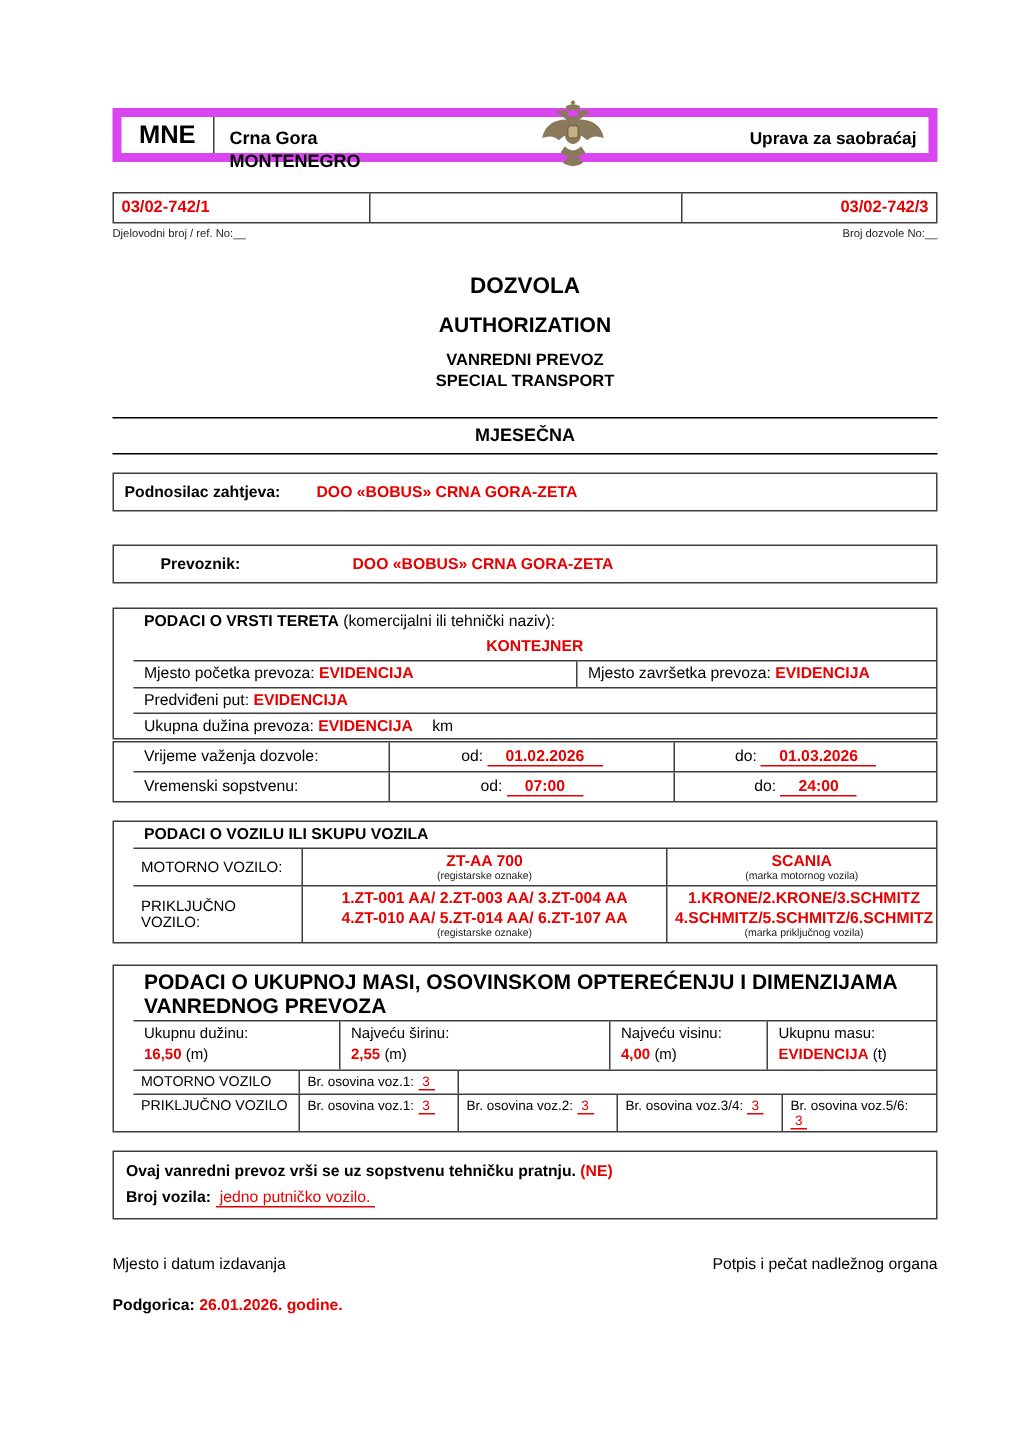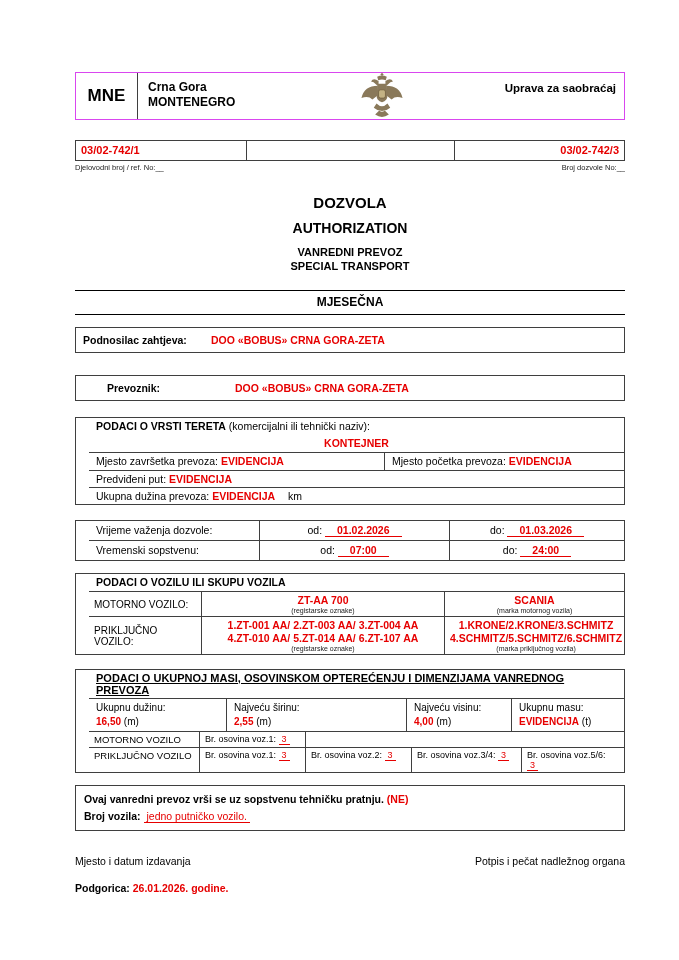--- a/index.html
+++ b/index.html
@@ -9,21 +9,21 @@
   .content { position:absolute; left:75px; top:72px; width:550px; font-size:10.5px; }
   .b { font-weight:bold; }
   .ctr { text-align:center; }
   .right { text-align:right; }
   .rv { color:#e60000; font-weight:bold; }
   .rvn { color:#e60000; }
   .ul { border-bottom:1px solid #e60000; padding:0 12px; }
   .uls { border-bottom:1px solid #e60000; padding:0 3px; }
   .tiny { font-size:7px; color:#1a1a1a; text-align:center; }
 
-  .hdr { display:flex; border:1px solid #d946ef; height:48px; }
+  .hdr { display:flex; border:6px solid #d946ef; height:36px; }
   .hdr-mne { width:62px; border-right:1px solid #3f3f3f; font-size:17px; font-weight:bold; display:flex; align-items:center; justify-content:center; }
   .hdr-names { flex:1; padding:7px 0 0 10px; font-size:12px; font-weight:bold; line-height:15px; }
   .hdr-emblem { width:60px; display:flex; align-items:center; justify-content:center; }
   .hdr-agency { flex:1; text-align:right; padding:9px 8px 0 0; font-size:11.5px; font-weight:bold; }
 
   .refs { display:grid; grid-template-columns:170px 1fr 170px; border:1px solid #3f3f3f; margin-top:20px; }
   .refs > div { height:19px; line-height:18px; padding:0 5px; font-size:11px; }
   .refs > div + div { border-left:1px solid #3f3f3f; }
   .caps { display:flex; justify-content:space-between; font-size:7.5px; color:#222; margin-top:2px; }
 
@@ -129,40 +129,40 @@
       <span class="rv">DOO «BOBUS» CRNA GORA-ZETA</span>
     </div>
 
     <div class="sec">
       <div class="row">
         <span class="b">PODACI O VRSTI TERETA</span><span> (komercijalni ili tehnički naziv):</span>
       </div>
       <div class="row ctr rv">KONTEJNER</div>
       <div class="split bt">
         <div>
+          <span>Mjesto početka prevoza:</span>
+          <span class="rv">EVIDENCIJA</span>
+        </div>
+        <div>
           <span>Mjesto završetka prevoza:</span>
-          <span class="rv">EVIDENCIJA</span>
-        </div>
-        <div>
-          <span>Mjesto početka prevoza:</span>
           <span class="rv">EVIDENCIJA</span>
         </div>
       </div>
       <div class="row bt">
         <span>Predviđeni put:</span>
         <span class="rv">EVIDENCIJA</span>
       </div>
       <div class="row bt">
         <span>Ukupna dužina prevoza:</span>
         <span class="rv">EVIDENCIJA</span>
         <span style="margin-left:10px;">km</span>
       </div>
     </div>
 
-    <div class="sec" style="margin-top:15px;">
+    <div class="sec" style="margin-top:1px;">
       <div class="vgrid">
         <div>Vrijeme važenja dozvole:</div>
         <div>
           <span>od:</span>
           <span class="rv ul">01.02.2026</span>
         </div>
         <div>
           <span>do:</span>
           <span class="rv ul">01.03.2026</span>
         </div>
@@ -202,21 +202,21 @@
         </div>
         <div class="ctr">
           <div class="rv plate">1.KRONE/2.KRONE/3.SCHMITZ</div>
           <div class="rv plate">4.SCHMITZ/5.SCHMITZ/6.SCHMITZ</div>
           <div class="tiny">(marka priključnog vozila)</div>
         </div>
       </div>
     </div>
 
     <div class="sec" style="margin-top:14px;">
-      <div class="row b" style="font-size:11px;text-decoration:underline;">PODACI O UKUPNOJ MASI, OSOVINSKOM OPTEREĆENJU I DIMENZIJAMA VANREDNOG PREVOZA</div>
+      <div class="row b" style="font-size:14px;">PODACI O UKUPNOJ MASI, OSOVINSKOM OPTEREĆENJU I DIMENZIJAMA VANREDNOG PREVOZA</div>
       <div class="dimgrid bt">
         <div>
           <div>Ukupnu dužinu:</div>
           <div><span class="rv">16,50</span> <span>(m)</span></div>
         </div>
         <div>
           <div>Najveću širinu:</div>
           <div><span class="rv">2,55</span> <span>(m)</span></div>
         </div>
         <div>

